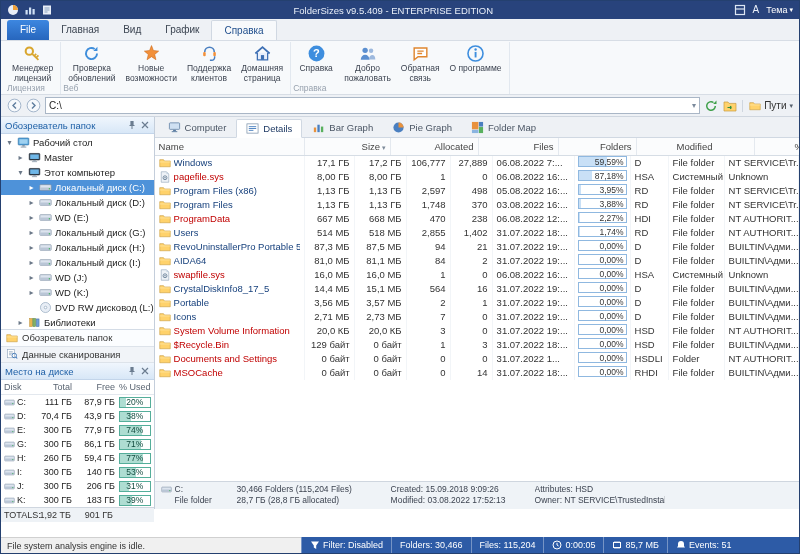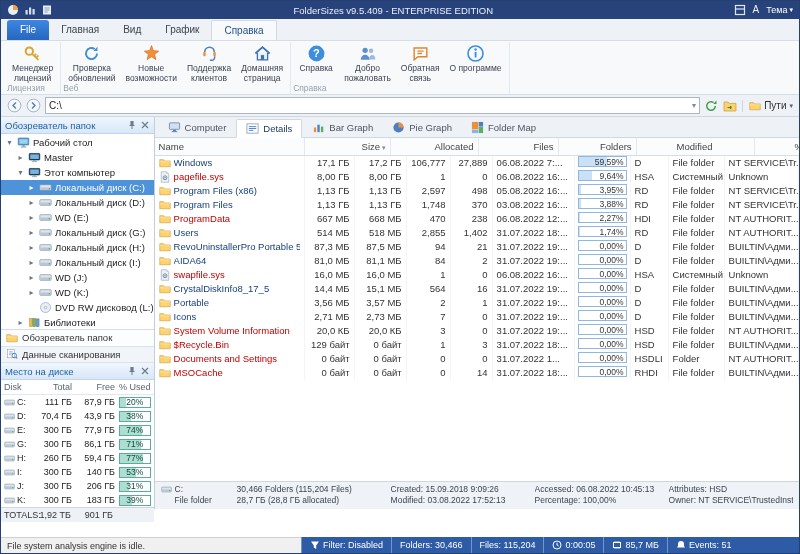--- a/index.html
+++ b/index.html
@@ -746,21 +746,21 @@
               </span>
               <span class="name-t">pagefile.sys</span>
             </div>
             <div class="dcell r">8,00 ГБ</div>
             <div class="dcell r">8,00 ГБ</div>
             <div class="dcell r">1</div>
             <div class="dcell r">0</div>
             <div class="dcell">06.08.2022 16:...</div>
             <div class="dcell pc">
               <div class="pbar" style="background: linear-gradient(to right, rgb(201, 224, 246) 27.85%, rgb(255, 255, 255) 27.85%);">
-                <span>9,64%</span>
+                <span>87,18%</span>
               </div>
             </div>
             <div class="dcell">HSA</div>
             <div class="dcell">Системный ф...</div>
             <div class="dcell">Unknown</div>
           </div>
           <div class="drow">
             <div class="dcell namec">
               <span class="ticon">
                 <svg viewBox="0 0 16 16">
@@ -1114,24 +1114,20 @@
           </div>
           <div class="fline findent">File folder</div>
         </div>
         <div class="fcol">
           <div class="fline">30,466 Folders (115,204 Files)</div>
           <div class="fline">28,7 ГБ (28,8 ГБ allocated)</div>
         </div>
         <div class="fcol">
           <div class="fline">Created: 15.09.2018 9:09:26</div>
           <div class="fline">Modified: 03.08.2022 17:52:13</div>
-        </div>
-        <div class="fcol">
-          <div class="fline">Accessed: 06.08.2022 10:45:13</div>
-          <div class="fline">Percentage: 100,00%</div>
         </div>
         <div class="fcol">
           <div class="fline">Attributes: HSD</div>
           <div class="fline">Owner: NT SERVICE\TrustedInstaller</div>
         </div>
       </div>
     </div>
 
   </div>
 

